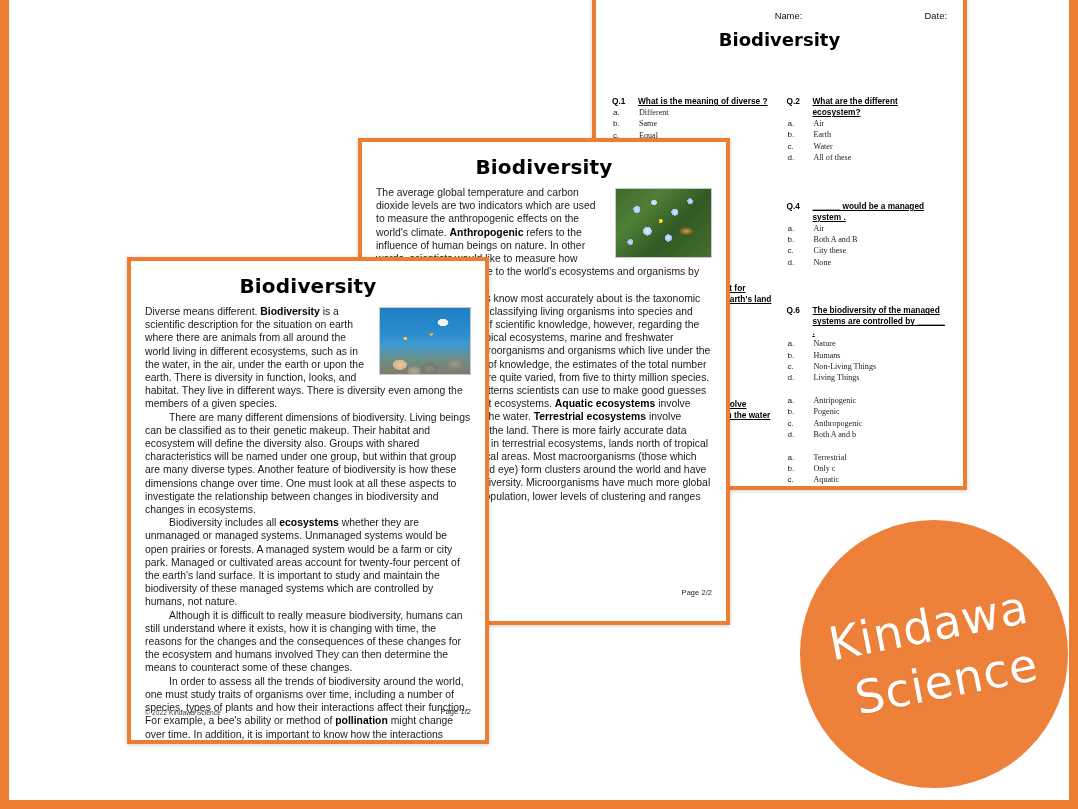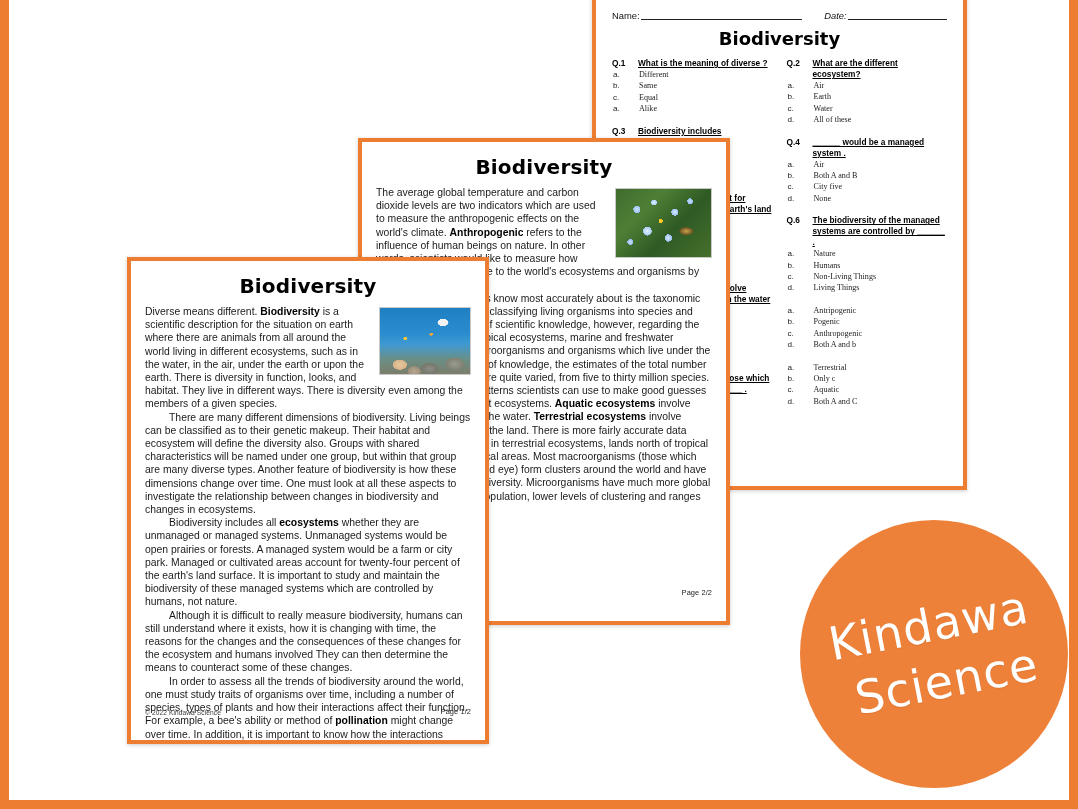--- a/index.html
+++ b/index.html
@@ -109,34 +109,34 @@
   
   .ws-namerow{
     display:flex;gap:22px;align-items:baseline;
     font-size:9.4px;color:#111;
     padding:4px 2px 0 2px;
   }
   .ws-namerow .lbl{white-space:nowrap;}
   .ws-namerow .line{
     flex:1;border-bottom:1px solid #222;height:9px;margin-left:1px;
   }
-  .ws-namerow .grp{display:flex;align-items:flex-start;}
+  .ws-namerow .grp{display:flex;align-items:flex-end;flex-direction:column;}
   .ws-namerow .grp.nm{flex:1.55;}
-  .ws-namerow .grp.dt{flex:1;font-style:italic;}
+  .ws-namerow .grp.dt{flex:1;}
 
   .ws-title{
     text-align:center;
     font-family:"DejaVu Sans", sans-serif;
     font-weight:bold;font-size:18px;color:#000;
     margin:7px 0 9px 0;
   }
   .ws-cols{display:flex;gap:14px;padding:0 2px;}
   .ws-col{flex:1;min-width:0;}
   .qblock{margin-bottom:11px;}
-  .qhead{display:flex;font-size:8.3px;font-weight:bold;color:#000;line-height:11px;}
+  .qhead{display:flex;font-size:8.3px;font-weight:bold;color:#000;line-height:11px;margin-top:37px;}
   .qhead .qn{width:26px;flex:none;}
   .qhead .qt{flex:1;text-decoration:underline;}
   .opt{display:flex;font-size:8.1px;color:#222;line-height:11.4px;}
   .opt .ol{width:26px;flex:none;padding-left:1px;}
   .opt .ot{flex:1;font-family:Liberation Serif, serif;}
 
   
   #logo{
     position:absolute;
     left:800px;top:520px;width:268px;height:268px;
@@ -321,21 +321,21 @@
             <div class="opt">
               <span class="ol">a.</span>
               <span class="ot">Air</span>
             </div>
             <div class="opt">
               <span class="ol">b.</span>
               <span class="ot">Both A and B</span>
             </div>
             <div class="opt">
               <span class="ol">c.</span>
-              <span class="ot">City five</span>
+              <span class="ot">City these</span>
             </div>
             <div class="opt">
               <span class="ol">d.</span>
               <span class="ot">None</span>
             </div>
           </div>
           <div class="qblock">
             <div class="qhead">
               <span class="qn">Q.6</span>
               <span class="qt">The biodiversity of the managed systems are controlled by ______ .</span>

